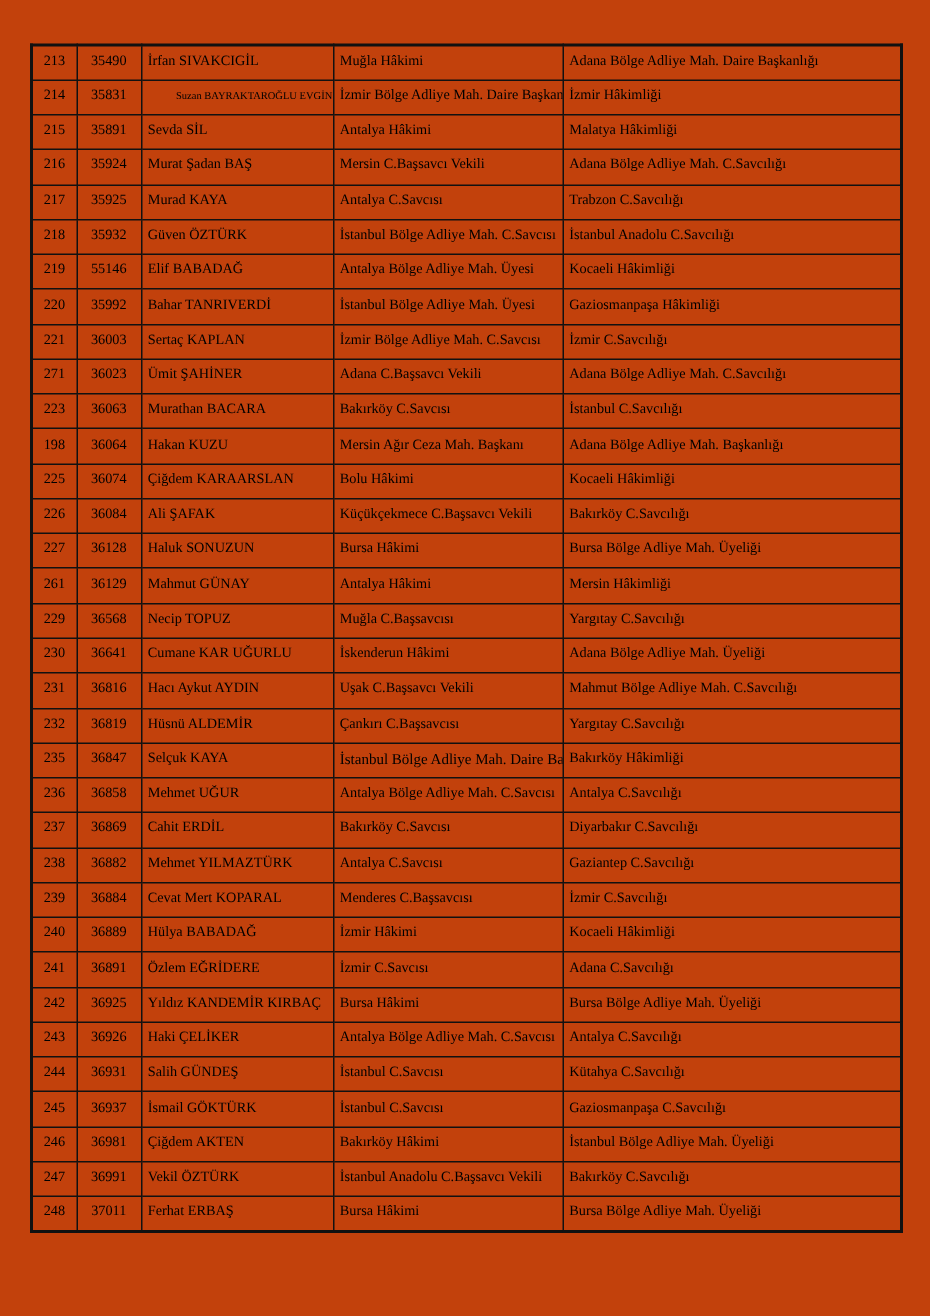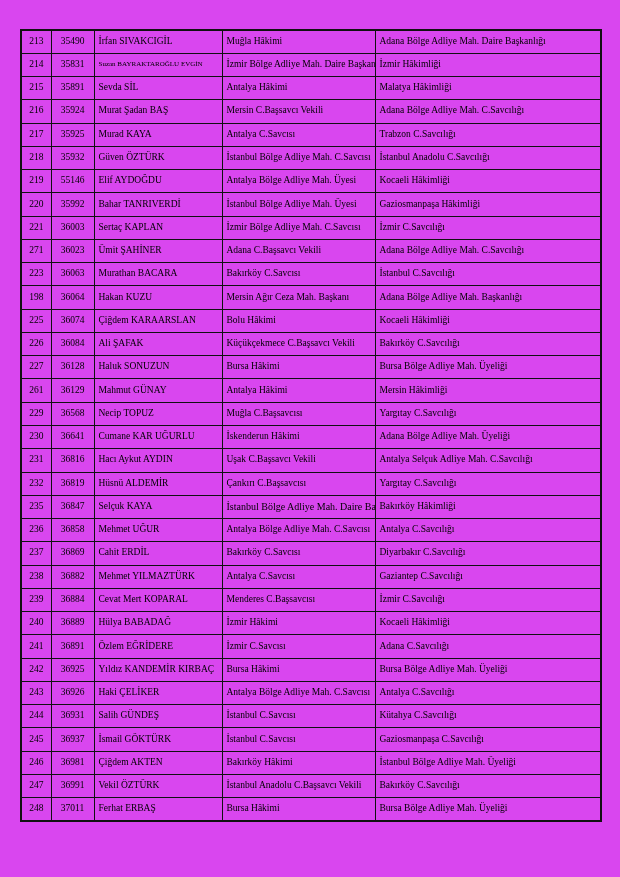--- a/index.html
+++ b/index.html
@@ -3,21 +3,21 @@
 <meta charset="utf-8">
 <style>
   html,body{margin:0;padding:0;}
   body{
     width:620px;height:877px;
     background:#ffffff;
     position:relative;
     font-family:"Liberation Serif", serif;
     color:#000;
   }
-  .page{position:absolute;inset:0;background:#d946ef;}
+  .page{position:absolute;inset:0;background:#c2410c;}
   table.assignments{
     position:absolute;
     left:20px;top:29px;
     width:580px;
     border-collapse:collapse;
     table-layout:fixed;
     border:2px solid #111;
   }
   col.c1{width:30px;}
   col.c2{width:43px;}
@@ -29,21 +29,21 @@
     border:1.2px solid #111;
     font-size:9.5px;
     line-height:1.05;
     padding:0;
     vertical-align:middle;
     white-space:nowrap;
     overflow:hidden;
   }
   td.c-no, td.c-reg{text-align:center;}
   td.c-name, td.c-pos, td.c-asg{padding-left:4px;}
-  td.small-name{font-size:7px;}
+  td.small-name{font-size:7px;text-align:right;}
   td.small-pos{font-size:10px;}
 </style>
 </head>
 <body>
 
 <div class="page">
   <table class="assignments">
     <colgroup>
       <col class="c1">
         <col class="c2">
@@ -90,21 +90,21 @@
         <tr>
     <td class="c-no">218</td>
     <td class="c-reg">35932</td>
     <td class="c-name">Güven ÖZTÜRK</td>
     <td class="c-pos">İstanbul Bölge Adliye Mah. C.Savcısı</td>
     <td class="c-asg">İstanbul Anadolu C.Savcılığı</td>
   </tr>
         <tr>
     <td class="c-no">219</td>
     <td class="c-reg">55146</td>
-    <td class="c-name">Elif AYDOĞDU</td>
+    <td class="c-name">Elif BABADAĞ</td>
     <td class="c-pos">Antalya Bölge Adliye Mah. Üyesi</td>
     <td class="c-asg">Kocaeli Hâkimliği</td>
   </tr>
         <tr>
     <td class="c-no">220</td>
     <td class="c-reg">35992</td>
     <td class="c-name">Bahar TANRIVERDİ</td>
     <td class="c-pos">İstanbul Bölge Adliye Mah. Üyesi</td>
     <td class="c-asg">Gaziosmanpaşa Hâkimliği</td>
   </tr>
@@ -176,21 +176,21 @@
     <td class="c-reg">36641</td>
     <td class="c-name">Cumane KAR UĞURLU</td>
     <td class="c-pos">İskenderun Hâkimi</td>
     <td class="c-asg">Adana Bölge Adliye Mah. Üyeliği</td>
   </tr>
         <tr>
     <td class="c-no">231</td>
     <td class="c-reg">36816</td>
     <td class="c-name">Hacı Aykut AYDIN</td>
     <td class="c-pos">Uşak C.Başsavcı Vekili</td>
-    <td class="c-asg">Antalya Selçuk Adliye Mah. C.Savcılığı</td>
+    <td class="c-asg">Mahmut Bölge Adliye Mah. C.Savcılığı</td>
   </tr>
         <tr>
     <td class="c-no">232</td>
     <td class="c-reg">36819</td>
     <td class="c-name">Hüsnü ALDEMİR</td>
     <td class="c-pos">Çankırı C.Başsavcısı</td>
     <td class="c-asg">Yargıtay C.Savcılığı</td>
   </tr>
         <tr>
     <td class="c-no">235</td>

